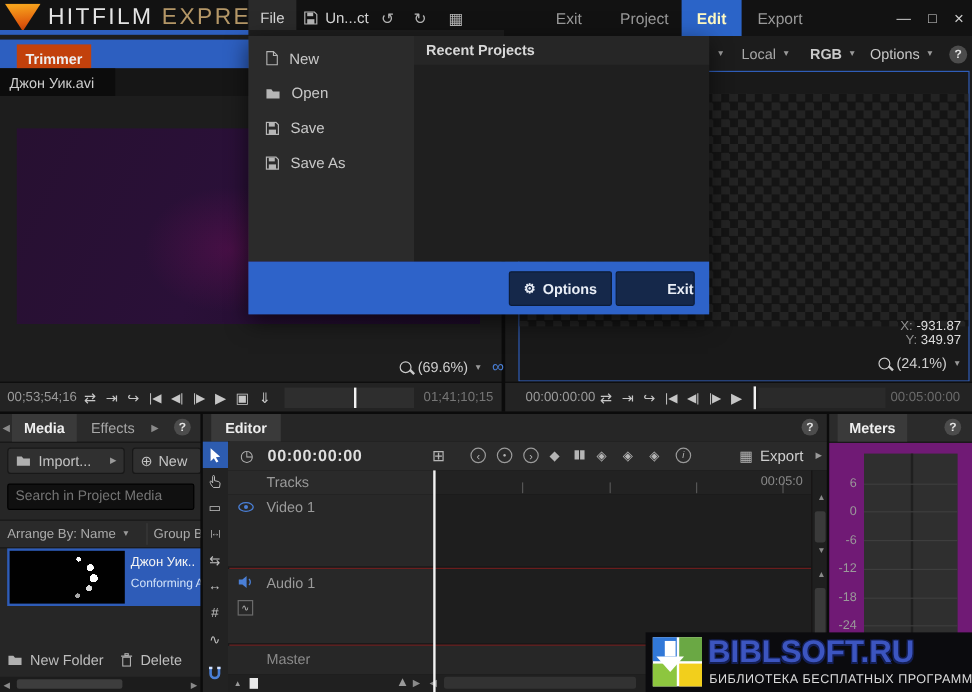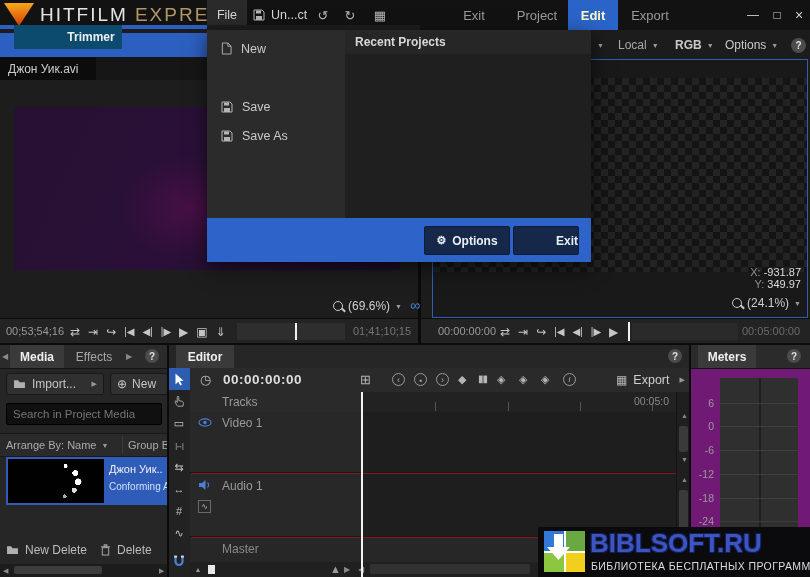--- a/index.html
+++ b/index.html
@@ -115,21 +115,21 @@
         <span>□</span>
       </div>
     <div class="abs win-btn" style="left:789px;width:20px;font-size:14px;">
         <span>×</span>
       </div>
   </div>
 
   <div class="abs" style="left:0;top:25px;width:420px;height:318px;background:#1d1d1d;overflow:hidden;">
     <div class="abs" style="left:0;top:0;width:207px;height:4px;background:#2d5fc0;"></div>
     <div class="abs" style="left:0;top:8px;width:420px;height:24px;background:#2d5fc0;"></div>
-    <div class="abs ptab active" style="left:14px;top:0;width:62px;height:24px;background:#0c4a6e;color:#eee;padding-left:46px;">
+    <div class="abs ptab active" style="left:14px;top:12px;width:62px;height:24px;background:#c2410c;color:#eee;">
       <span>Trimmer</span>
     </div>
     <div class="abs" style="left:0;top:32px;width:420px;height:23px;background:#161616;">
       <div class="abs row" style="left:0;top:0;width:96px;height:23px;background:#0c0c0c;padding-left:8px;box-sizing:border-box;">
         <span style="font-size:12px;color:#cccccc;white-space:nowrap;">Джон Уик.avi</span>
       </div>
     </div>
     <div class="abs" style="left:14px;top:82px;width:386px;height:163px;
          background:
           radial-gradient(90px 55px at 77% 16%, rgba(235,22,160,.95), rgba(235,22,160,0) 70%),
@@ -266,21 +266,21 @@
       <span class="abs" style="left:103px;top:6px;font-size:11px;color:#f2f2f2;white-space:nowrap;">Джон Уик..</span>
       <span class="abs" style="left:103px;top:24px;font-size:10px;color:#cfe0f8;white-space:nowrap;">Conforming A</span>
     </div>
 
     <div class="abs row" style="left:6px;top:193px;height:24px;gap:6px;">
       <span>
           <svg width="13" height="10" viewBox="0 0 14 11">
             <path d="M1 1.5h4.5L7 3.5h6V10H1z" fill="#b0b0b0"></path>
           </svg>
         </span>
-      <span style="font-size:12px;color:#bdbdbd;">New Delete</span>
+      <span style="font-size:12px;color:#bdbdbd;">New Folder</span>
     </div>
     <div class="abs row" style="left:100px;top:193px;height:24px;gap:6px;">
       <span>
           <svg width="11" height="12" viewBox="0 0 12 13">
             <rect x="2.5" y="4" width="7" height="8" fill="none" stroke="#b0b0b0"></rect>
             <line x1="1" y1="3" x2="11" y2="3" stroke="#b0b0b0"></line>
             <rect x="4.5" y="0.8" width="3" height="1.6" fill="none" stroke="#b0b0b0"></rect>
           </svg>
         </span>
       <span style="font-size:12px;color:#bdbdbd;">Delete</span>
@@ -470,20 +470,28 @@
     <div class="abs" style="left:0;top:0;width:138px;height:188px;background:#2b2b2b;border-right:1px solid #1a1a1a;">
       <div class="mitem" style="top:4px;">
         <span>
             <svg width="11" height="13" viewBox="0 0 12 14">
               <path d="M1.5 1h6l3.5 3.5V13h-9.5z" fill="none" stroke="#b5b5b5"></path>
               <path d="M7.5 1v3.5H11" fill="none" stroke="#b5b5b5"></path>
             </svg>
           </span>
         <span>New</span>
       </div>
+      <div class="mitem" style="top:33px;">
+        <span>
+            <svg width="13" height="10" viewBox="0 0 14 11">
+              <path d="M1 1.5h4.5L7 3.5h6V10H1z" fill="#b5b5b5"></path>
+            </svg>
+          </span>
+        <span>Open</span>
+      </div>
       <div class="mitem" style="top:62px;">
         <span>
             <svg width="12" height="12" viewBox="0 0 12 12">
               <path d="M1 1h8l2 2v8H1z" fill="none" stroke="#b5b5b5"></path>
               <rect x="3" y="1.5" width="5" height="3" fill="#b5b5b5"></rect>
               <rect x="3" y="7" width="6" height="4" fill="#b5b5b5"></rect>
             </svg>
           </span>
         <span>Save</span>
       </div>

